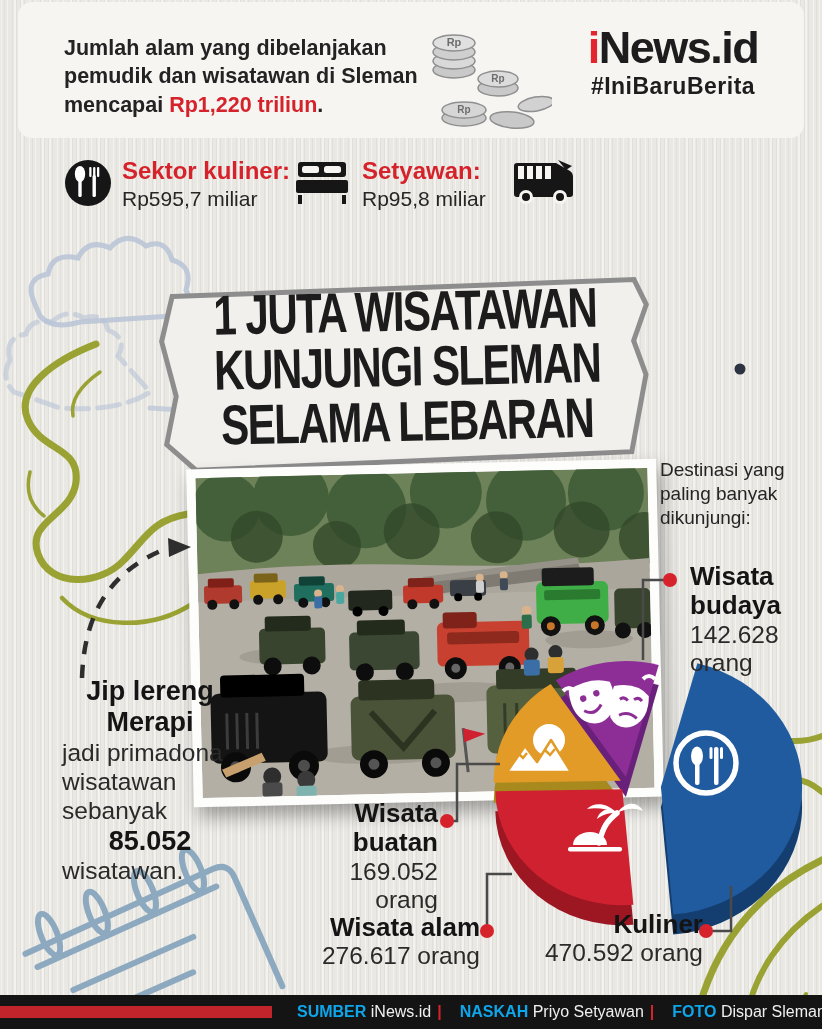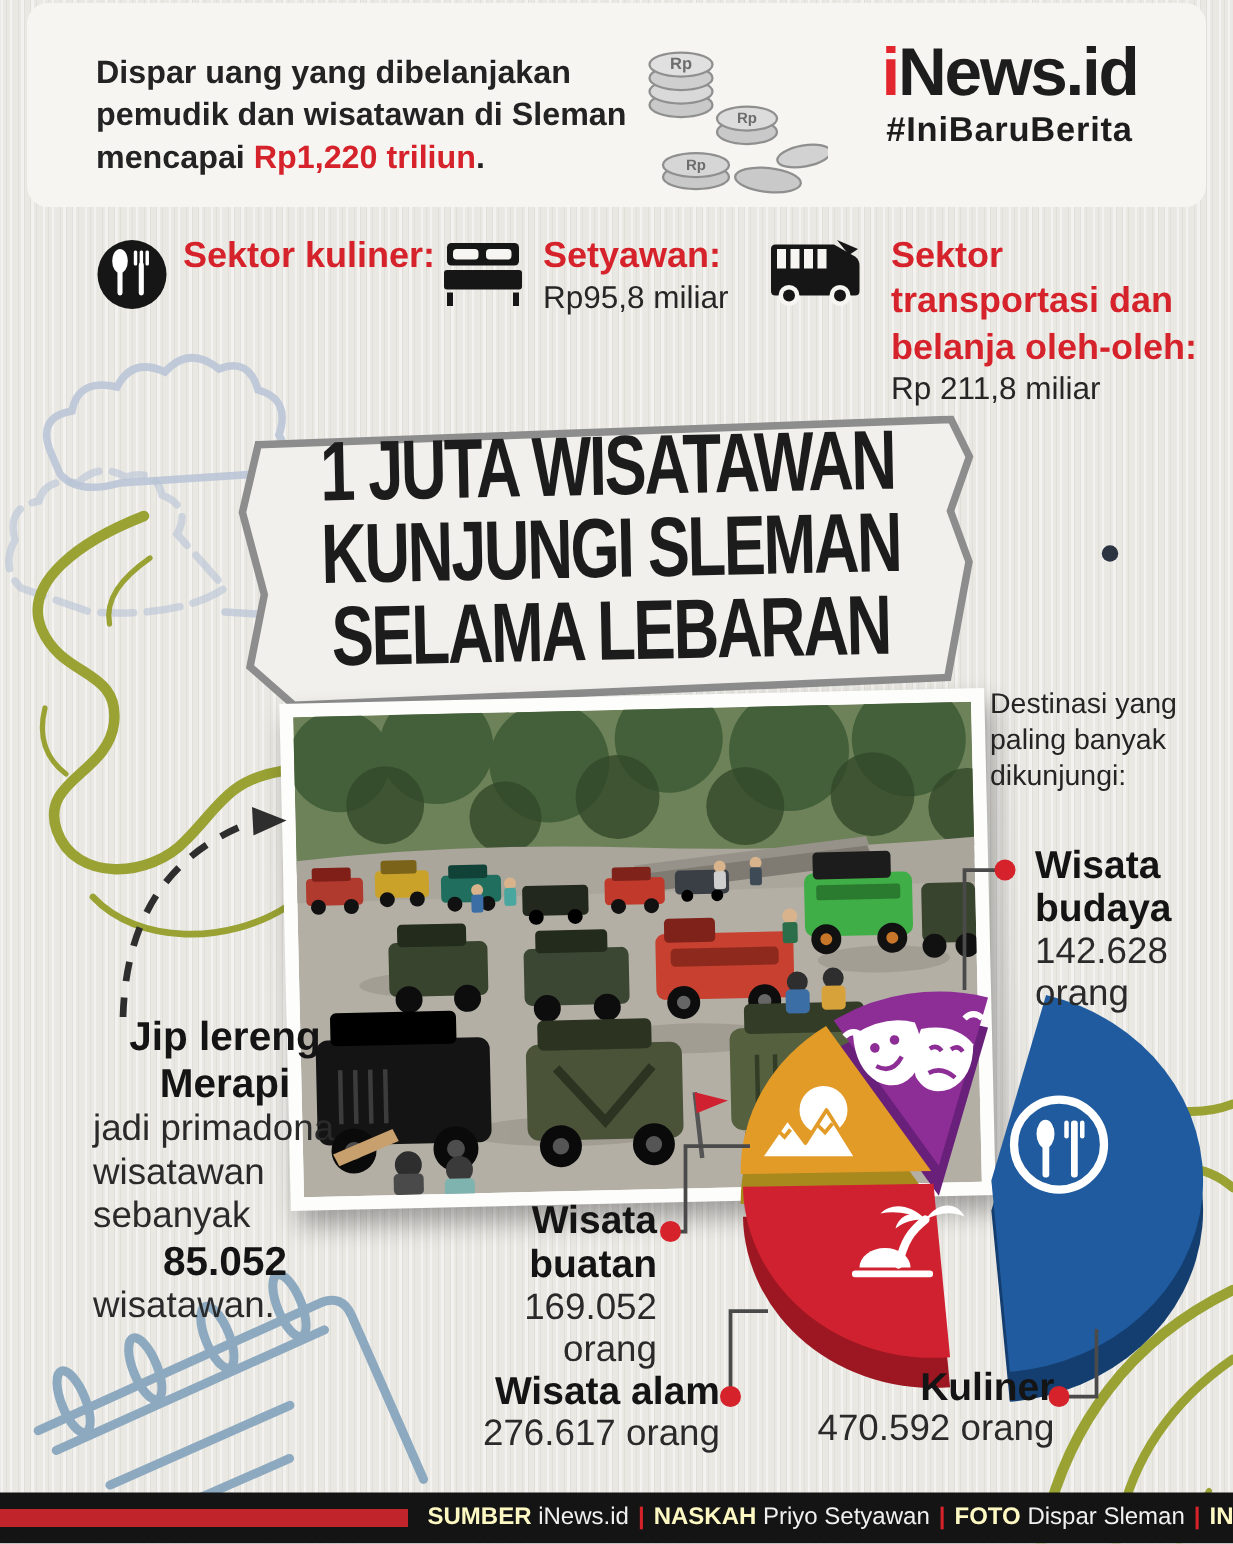--- a/index.html
+++ b/index.html
@@ -39,21 +39,21 @@
   .d-alam{left:278px;top:913px;width:202px;text-align:right;z-index:6;}
   .d-kuliner{left:538px;top:910px;width:165px;text-align:right;z-index:6;}
   
   .jeep-note{left:62px;top:676px;width:176px;z-index:6;}
   .jn-b{display:block;font-weight:bold;font-size:27px;line-height:1.14;color:#141414;text-align:center;}
   .jn-t{display:block;font-size:24.5px;line-height:1.2;color:#2a2a2a;}
   
   .footer{left:0;top:995px;width:822px;height:34px;background:#141414;z-index:10;}
   .footer-redbar{left:0;top:11px;width:272px;height:12px;background:#c2242b;position:absolute;}
   .credits{position:absolute;left:285px;top:0;height:34px;line-height:34px;font-size:16px;color:#f0f0f0;white-space:nowrap;}
-  .credits b{font-weight:bold;color:#fef9c3;}
+  .credits b{font-weight:bold;color:#0ea5e9;margin-left:12px;}
   .sep{color:#d6232b;padding:0 6px;font-weight:bold;}
   .z1{z-index:1;} .z5{z-index:5;pointer-events:none;}
 </style>
 </head>
 <body>
 
 <div class="stage">
 
   <svg class="abs z1" width="822" height="1029" viewBox="0 0 822 1029">
     <g fill="none" stroke="#b7c3d6" stroke-width="5" stroke-linecap="round">
@@ -86,21 +86,21 @@
       <ellipse cx="22" cy="36" rx="8" ry="22" transform="rotate(-6 22 36)"></ellipse>
       <ellipse cx="74" cy="28" rx="8" ry="22" transform="rotate(-6 74 28)"></ellipse>
       <ellipse cx="126" cy="21" rx="8" ry="22" transform="rotate(-6 126 21)"></ellipse>
       <ellipse cx="178" cy="14" rx="8" ry="22" transform="rotate(-6 178 14)"></ellipse>
     </g>
   </svg>
 
   <div class="abs top-card"></div>
 
   <div class="abs intro">
-    <span>Dispar uang yang dibelanjakan</span><br>
+    <span>Jumlah alam yang dibelanjakan</span><br>
     <span>pemudik dan wisatawan di Sleman</span><br>
     <span>mencapai </span><span class="amount">Rp1,220 triliun</span><span>.</span>
   </div>
 
   <svg class="abs" style="left:424px;top:30px;z-index:3" width="128" height="102" viewBox="0 0 128 102">
     <g stroke="#8f8f8f" stroke-width="1.5">
       <g fill="#c9c9c9">
         <ellipse cx="40" cy="88" rx="22" ry="8"></ellipse>
           <ellipse cx="40" cy="80" rx="22" ry="8" fill="#d6d6d6"></ellipse>
         <ellipse cx="88" cy="90" rx="22" ry="8" transform="rotate(6 88 90)"></ellipse>
@@ -129,20 +129,21 @@
       <ellipse cx="17" cy="16" rx="5.2" ry="8"></ellipse>
         <rect x="15.3" y="20" width="3.4" height="19" rx="1.6"></rect>
       <rect x="29.5" y="17" width="3.4" height="22" rx="1.6"></rect>
       <rect x="26.2" y="9" width="2.3" height="10" rx="1"></rect>
         <rect x="30.1" y="9" width="2.3" height="10" rx="1"></rect>
         <rect x="34" y="9" width="2.3" height="10" rx="1"></rect>
     </g>
   </svg>
   <div class="abs sec-text" style="left:122px;top:156px;width:175px">
     <div class="sector-label">Sektor kuliner:</div>
+    <div class="sector-value">Rp595,7 miliar</div>
   </div>
 
   <svg class="abs" style="left:296px;top:162px;z-index:3" width="52" height="44" viewBox="0 0 52 44">
     <g fill="#161616">
       <rect x="2" y="0" width="48" height="15" rx="3"></rect>
       <rect x="0" y="18" width="52" height="13" rx="2"></rect>
       <rect x="2" y="33" width="4" height="9"></rect>
         <rect x="46" y="33" width="4" height="9"></rect>
     </g>
     <rect x="6" y="4" width="17" height="7" rx="2.5" fill="#f6f5f2"></rect>
@@ -162,28 +163,20 @@
       <rect x="6" y="8" width="6" height="13"></rect>
         <rect x="15" y="8" width="6" height="13"></rect>
       <rect x="24" y="8" width="6" height="13"></rect>
         <rect x="33" y="8" width="6" height="13"></rect>
       <circle cx="14" cy="39" r="7"></circle>
         <circle cx="48" cy="39" r="7"></circle>
     </g>
     <circle cx="14" cy="39" r="4" fill="#161616"></circle>
       <circle cx="48" cy="39" r="4" fill="#161616"></circle>
   </svg>
-  <div class="abs sec-text" style="left:594px;top:156px;width:205px">
-    <div class="sector-label">
-      <span style="display:block">Sektor</span>
-      <span style="display:block">transportasi dan</span>
-      <span style="display:block">belanja oleh-oleh:</span>
-    </div>
-    <div class="sector-value">Rp 211,8 miliar</div>
-  </div>
 
   <svg class="abs" style="left:155px;top:277px;z-index:2" width="505" height="198" viewBox="0 0 505 198">
     <polygon points="18,17 480,5 492,30 479,66 491,100 476,177 40,191 11,165 21,117 7,62" fill="#f1f0ec" stroke="#8d8d8d" stroke-width="5" stroke-linejoin="miter" transform="rotate(-0.6 252 99)"></polygon>
   </svg>
   <div class="abs headline">
     <span class="hl-line">1 JUTA WISATAWAN</span>
     <span class="hl-line">KUNJUNGI SLEMAN</span>
     <span class="hl-line">SELAMA LEBARAN</span>
   </div>
 

